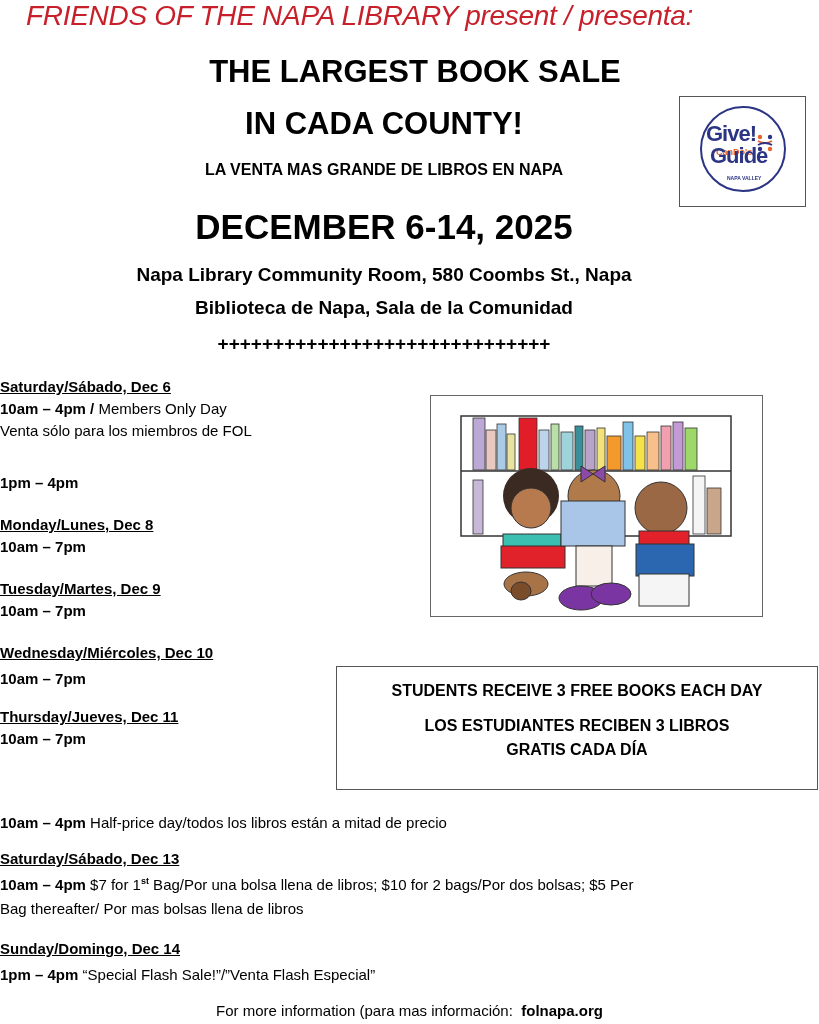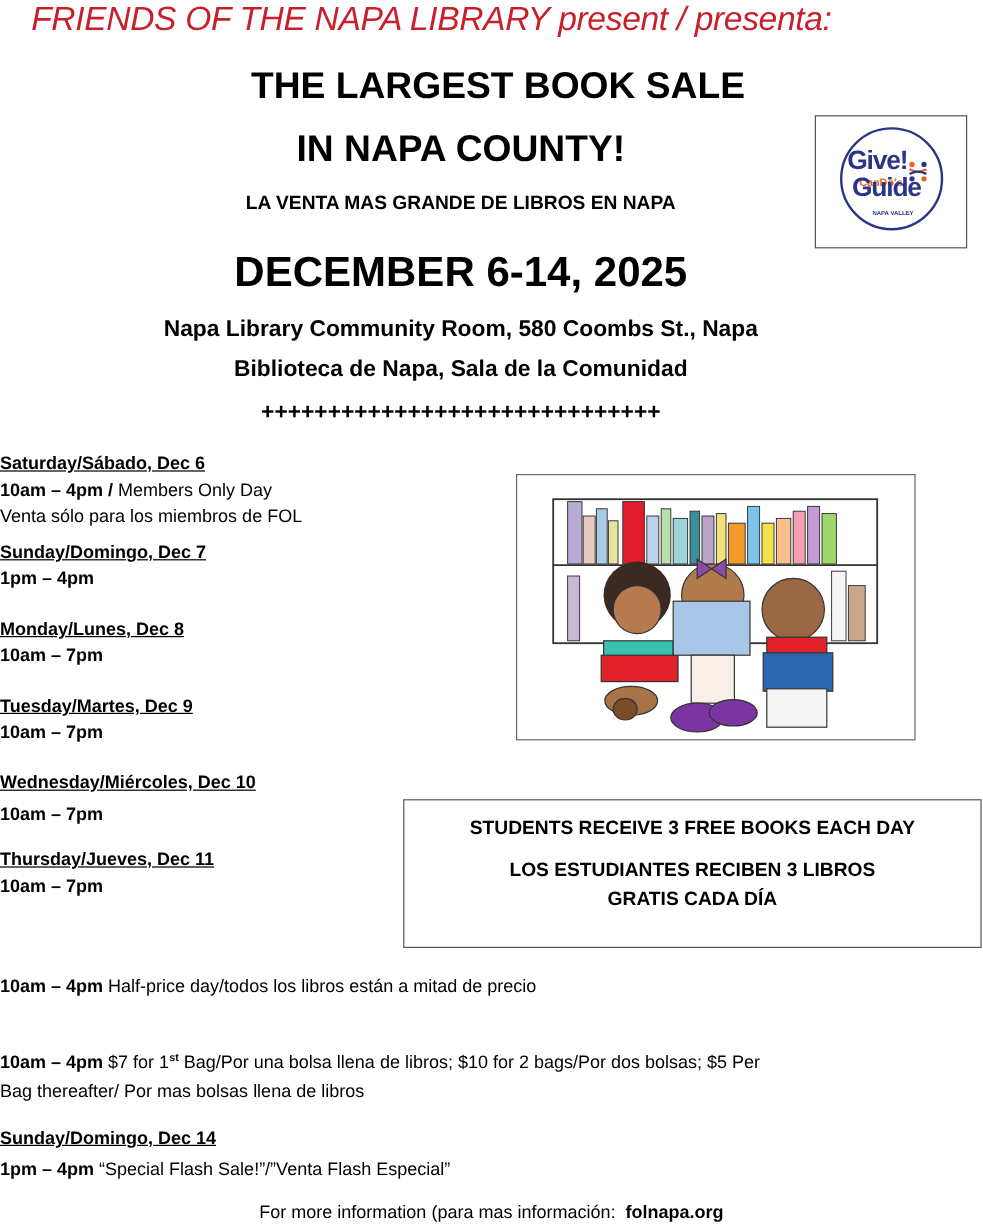--- a/index.html
+++ b/index.html
@@ -41,21 +41,21 @@
 
   .footer { left: 0; top: 1002px; width: 819px; text-align: center; font-size: 15px; }
   .footer b { font-weight: bold; }
   sup { font-size: 9px; font-weight: bold; }
 </style>
 </head>
 <body>
 
 <div class="abs header-line">FRIENDS OF THE NAPA LIBRARY present / presenta:</div>
 <div class="abs center-block title1">THE LARGEST BOOK SALE</div>
-<div class="abs center-block title2">IN NAPA COUNTY!</div>
+<div class="abs center-block title2">IN CADA COUNTY!</div>
 <div class="abs center-block title3">LA VENTA MAS GRANDE DE LIBROS EN NAPA</div>
 <div class="abs center-block dates">DECEMBER 6-14, 2025</div>
 <div class="abs center-block loc1">Napa Library Community  Room,  580 Coombs St., Napa</div>
 <div class="abs center-block loc2">Biblioteca de Napa, Sala de la Comunidad</div>
 <div class="abs center-block plus">++++++++++++++++++++++++++++++</div>
 
 <div class="abs logo-box">
   <div class="logo-circle"></div>
   <div class="logo-cando">CanDo's</div>
   <div class="logo-give">Give!</div>
@@ -72,21 +72,21 @@
 </div>
 
 <div class="abs sched">
   <div class="day">
     <span class="day-head">Saturday/Sábado, Dec 6</span><br>
     <span class="day-time">10am – 4pm /</span><span class="day-note"> Members Only Day</span><br>
     <span class="day-note">Venta sólo para los miembros de FOL</span>
   </div>
   <div class="gap"></div>
   <div class="day">
-    <span class="day-head">Sunday/Domingo, Dec 7</span><br>
+    <br>
     <span class="day-time">1pm – 4pm</span>
   </div>
   <div class="gap" style="height:20px"></div>
   <div class="day">
     <span class="day-head">Monday/Lunes, Dec 8</span><br>
     <span class="day-time">10am – 7pm</span>
   </div>
   <div class="gap" style="height:20px"></div>
   <div class="day">
     <span class="day-head">Tuesday/Martes, Dec 9</span><br>
@@ -107,21 +107,21 @@
 
 <div class="abs wide" style="top:784px">
   <div class="day">
     <br>
     <span class="day-time" style="display:inline-block;margin-top:6px">10am – 4pm</span><span class="day-note"> Half-price day/todos los libros están a mitad de precio</span>
   </div>
 </div>
 
 <div class="abs wide" style="top:848px">
   <div class="day">
-    <br>
+    <span class="day-head">Saturday/Sábado, Dec 13</span><br>
     <span class="day-time" style="display:inline-block;margin-top:4px">10am – 4pm</span><span class="day-note"> $7 for 1</span><sup>st</sup><span class="day-note"> Bag/Por una bolsa llena de libros; $10 for 2 bags/Por dos bolsas; $5 Per</span><br>
     <span class="day-note" style="display:inline-block;margin-top:2px">Bag thereafter/ Por mas bolsas llena de libros</span>
   </div>
 </div>
 
 <div class="abs wide" style="top:938px">
   <div class="day">
     <span class="day-head">Sunday/Domingo, Dec 14</span><br>
     <span class="day-time" style="display:inline-block;margin-top:4px">1pm – 4pm</span><span class="day-note"> “Special Flash Sale!”/”Venta Flash Especial”</span>
   </div>

